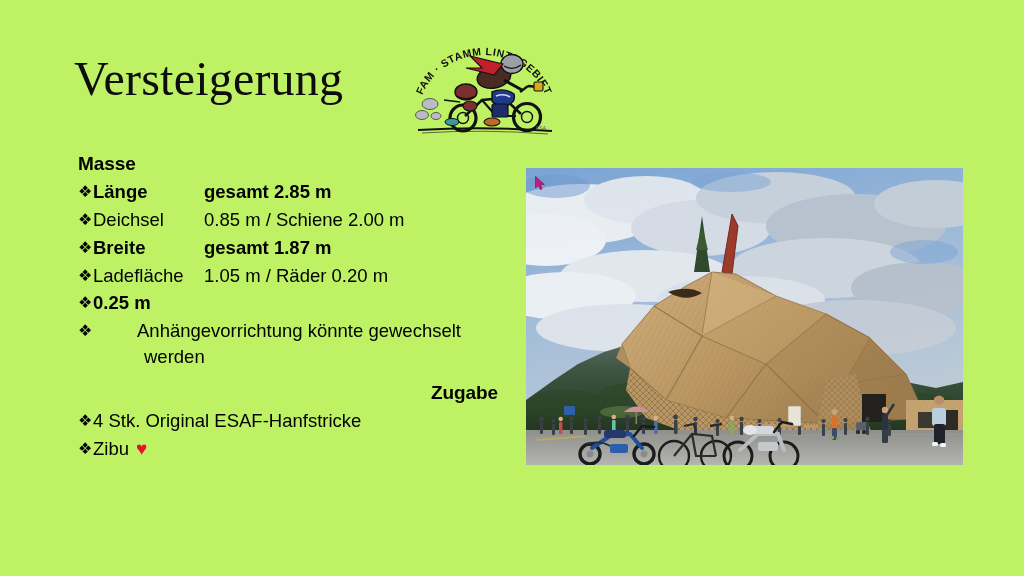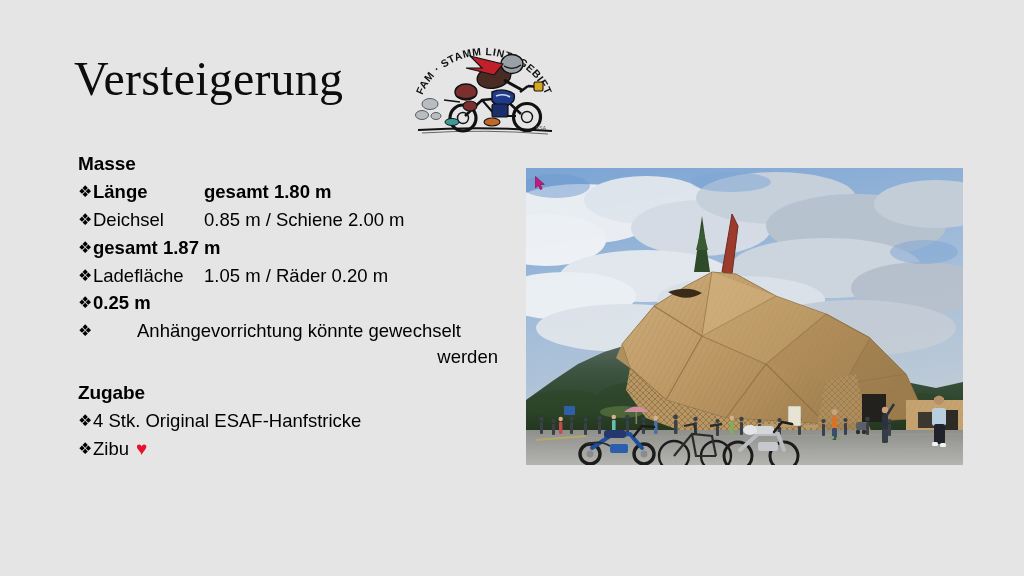--- a/index.html
+++ b/index.html
@@ -16,21 +16,21 @@
     font-family: "Liberation Sans", sans-serif;
     color: #000000;
     position: relative;
   }
 
   .slide {
     position: absolute;
     inset: 0;
     width: 1024px;
     height: 576px;
-    background: #e5e5e5;
+    background: #bef264;
   }
 
   
   .slide-title {
     position: absolute;
     left: 74px;
     top: 52px;
     font-family: "Liberation Serif", "DejaVu Serif", serif;
     font-size: 48px;
     font-weight: 400;
@@ -59,21 +59,21 @@
   }
 
   .section-heading {
     font-size: 19px;
     font-weight: 700;
     line-height: 1.28;
     color: #000;
     margin: 0 0 3px 0;
     letter-spacing: -0.1px;
   }
-  .section-heading.zugabe { margin-top: 12px; }
+  .section-heading.zugabe { margin-top: 12px; text-align: right; }
 
   .bullet-list { list-style: none; }
 
   .bullet-item {
     display: flex;
     align-items: baseline;
     font-size: 18.5px;
     line-height: 1.42;
     color: #000;
     margin-bottom: 1.5px;
@@ -106,21 +106,21 @@
   .value { flex: 0 1 auto; }
 
   .bold { font-weight: 700; }
 
   .wrap-text {
     display: block;
     line-height: 1.38;
     max-width: 372px;
     text-indent: 0;
   }
-  .wrap-text .cont { display: block; padding-left: 7px; text-align: right; }
+  .wrap-text .cont { display: block; padding-left: 7px; }
 
   .heart {
     color: #e8112d;
     font-size: 19px;
     padding-left: 7px;
     line-height: 1;
   }
 
   
   .photo {
@@ -210,35 +210,36 @@
 
     <div class="section">
       <div class="section-heading">Masse</div>
 
       <ul class="bullet-list">
 
         <li class="bullet-item">
           <span class="bullet-marker">❖</span>
           <span class="bullet-body">
             <span class="term bold">Länge</span>
-            <span class="value bold">gesamt 1.80 m</span>
+            <span class="value bold">gesamt 2.85 m</span>
           </span>
         </li>
 
         <li class="bullet-item">
           <span class="bullet-marker">❖</span>
           <span class="bullet-body">
             <span class="term">Deichsel</span>
             <span class="value">0.85 m / Schiene 2.00 m</span>
           </span>
         </li>
 
         <li class="bullet-item">
           <span class="bullet-marker">❖</span>
           <span class="bullet-body">
+            <span class="term bold">Breite</span>
             <span class="value bold">gesamt 1.87 m</span>
           </span>
         </li>
 
         <li class="bullet-item">
           <span class="bullet-marker">❖</span>
           <span class="bullet-body">
             <span class="term">Ladefläche</span>
             <span class="value">1.05 m / Räder 0.20 m</span>
           </span>

